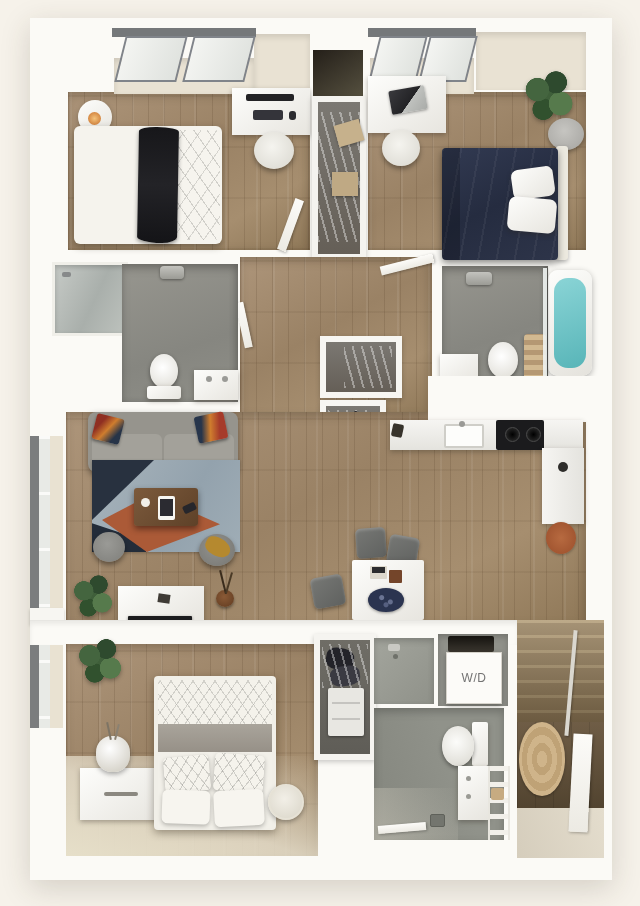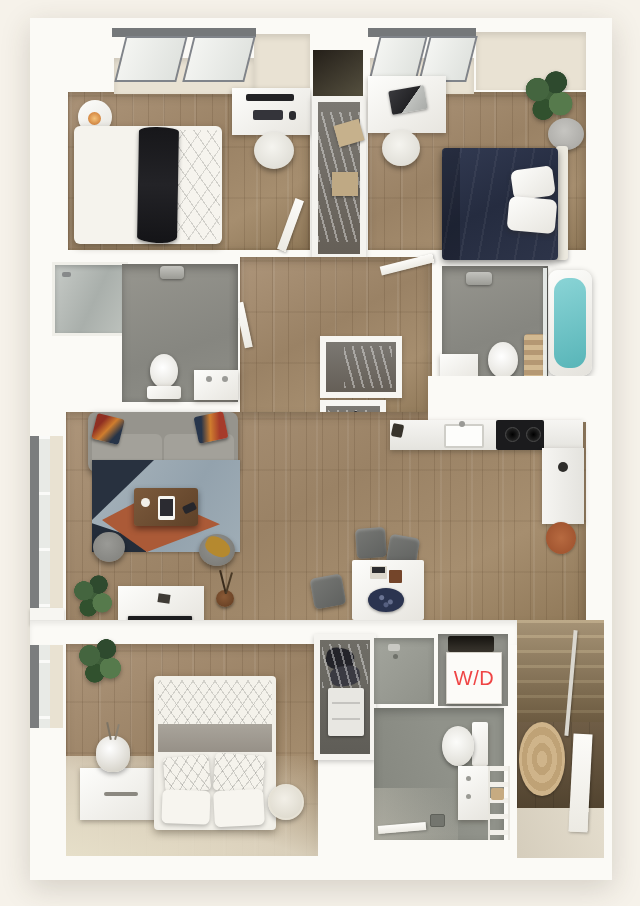--- a/index.html
+++ b/index.html
@@ -31,21 +31,21 @@
   .chair{background:linear-gradient(145deg,#777875,#5f615f);border-radius:5px;
     box-shadow:0 2px 4px rgba(0,0,0,.35), inset 0 2px 3px rgba(255,255,255,.2);}
   .pilpat{background:
     repeating-linear-gradient(55deg, rgba(130,130,125,.32) 0 1px, transparent 1px 9px),
     repeating-linear-gradient(-55deg, rgba(130,130,125,.32) 0 1px, transparent 1px 9px),
     #f5f3ec; border-radius:5px; box-shadow:0 2px 4px rgba(0,0,0,.25);}
   .pilplain{background:#f7f5ef;border-radius:6px;box-shadow:0 2px 4px rgba(0,0,0,.25);}
   .ellipse{border-radius:50%;}
   .closetfloor{background:linear-gradient(#7b7872,#655f57);}
   .hangers{background:repeating-linear-gradient(75deg, rgba(255,255,255,.5) 0 2px, transparent 2px 9px);opacity:.75;}
-  .wdlabel{display:flex;align-items:center;justify-content:center;font-size:20px;color:#ef4444;letter-spacing:.5px;}
+  .wdlabel{display:flex;align-items:center;justify-content:center;font-size:12px;color:#737373;letter-spacing:.5px;}
 </style>
 </head>
 <body>
 
 <div class="canvas">
   <div class="abs slab" style="left:30px;top:18px;width:582px;height:862px;"></div>
 
   <div>
     <div class="abs wood" style="left:68px;top:92px;width:242px;height:158px;"></div>
     <div class="abs beige" style="left:254px;top:34px;width:56px;height:58px;"></div>

